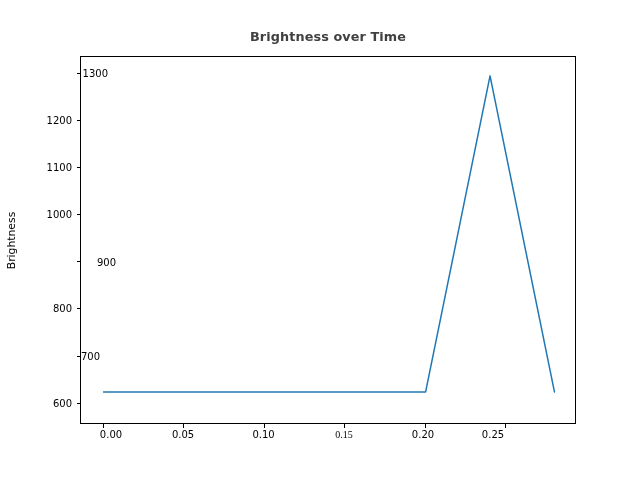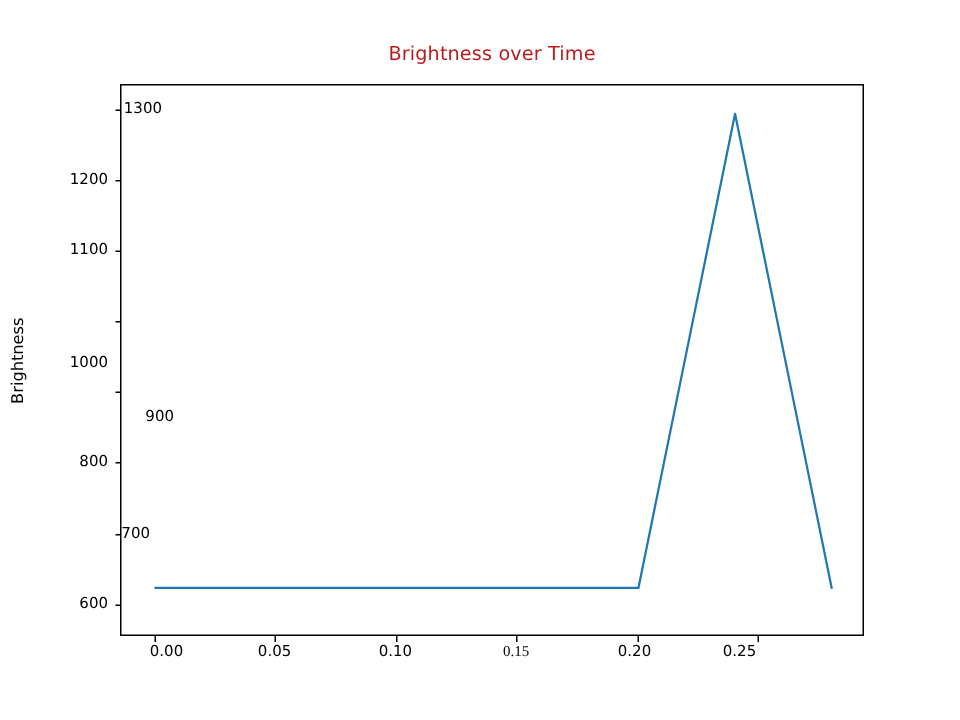--- a/index.html
+++ b/index.html
@@ -20,22 +20,23 @@
     background: #ffffff;
   }
   
   #chart-title {
     position: absolute;
     left: 0;
     top: 29px;
     width: 640px;
     text-align: center;
     font-size: 12.8px;
-    color: #b91c1c;
+    color: #404040;
     letter-spacing: 0.1px;
+    font-weight: bold;
   }
   
   #chart-title > span {
     position: relative;
     left: 8px;
   }
   
   #axes {
     position: absolute;
     left: 80px;
@@ -149,23 +150,23 @@
       <div class="tick-label-x" style="left: 493px;">0.25</div>
     </div>
   <div id="y-ticks">
       <div class="tick-mark-y" style="top: 402.77px;"></div>
       <div class="tick-label-y" style="top: 402.77px;"><span>600</span></div>
       <div class="tick-mark-y" style="top: 355.59px;"></div>
       <div class="tick-label-y" style="top: 355.59px; padding-left: 28px;"><span>700</span></div>
       <div class="tick-mark-y" style="top: 308.41px;"></div>
       <div class="tick-label-y" style="top: 308.41px; text-decoration: underline;"><span>800</span></div>
       <div class="tick-mark-y" style="top: 261.23px;"></div>
-      <div class="tick-label-y" style="top: 278px; padding-left: 44px;"><span>900</span></div>
+      <div class="tick-label-y" style="top: 262px; padding-left: 44px;"><span>900</span></div>
       <div class="tick-mark-y" style="top: 214.05px;"></div>
-      <div class="tick-label-y" style="top: 214.05px; margin-top: 28px;"><span>1000</span></div>
+      <div class="tick-label-y" style="top: 214.05px;"><span>1000</span></div>
       <div class="tick-mark-y" style="top: 166.87px;"></div>
       <div class="tick-label-y" style="top: 166.87px;"><span>1100</span></div>
       <div class="tick-mark-y" style="top: 119.69px;"></div>
       <div class="tick-label-y" style="top: 119.69px;"><span>1200</span></div>
       <div class="tick-mark-y" style="top: 72.51px;"></div>
       <div class="tick-label-y" style="top: 72.51px; padding-left: 36px;"><span>1300</span></div>
     </div>
 
   <div id="ylabel">
     <span>Brightness</span>

